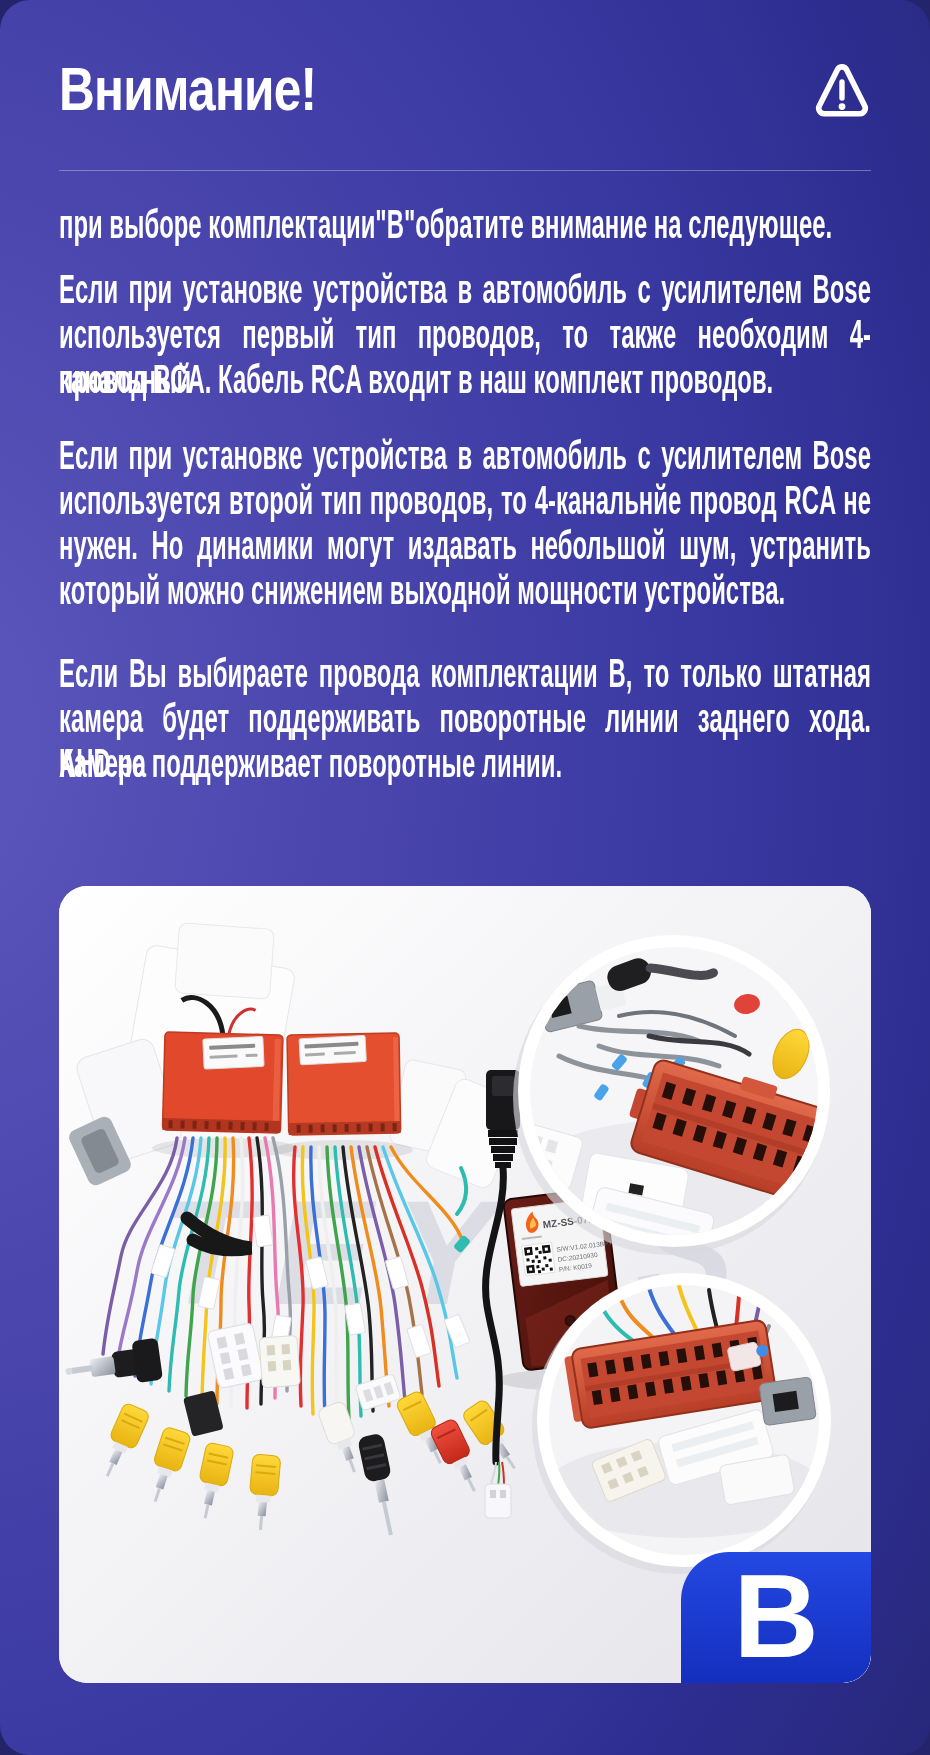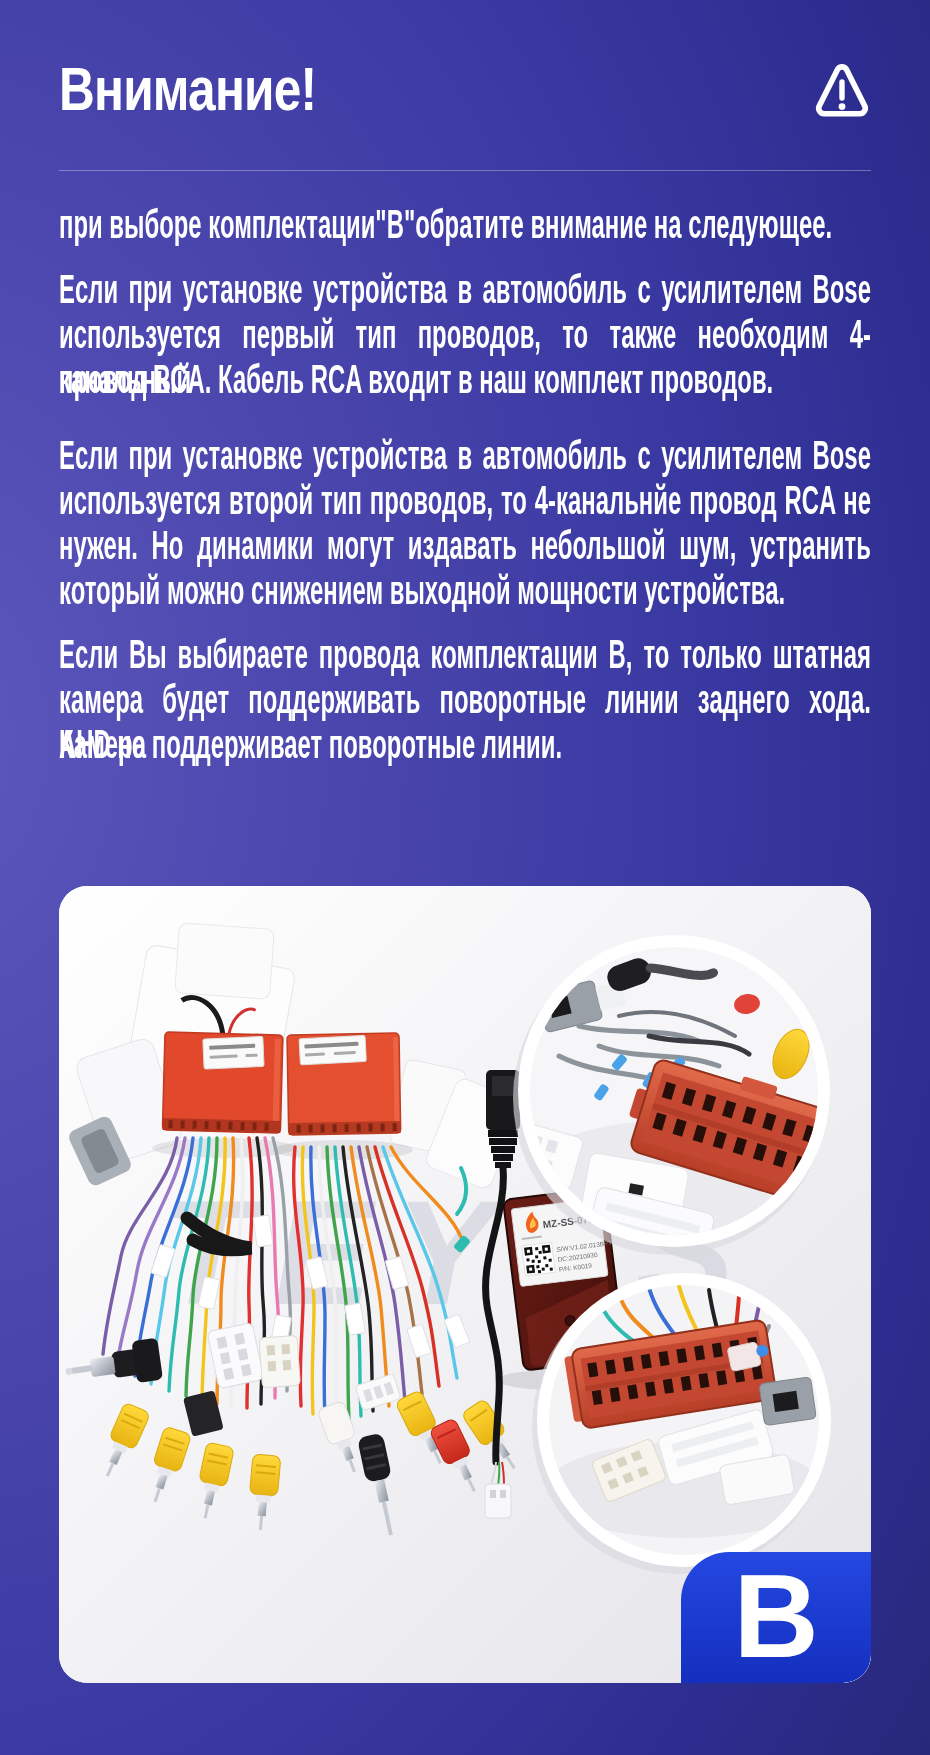--- a/index.html
+++ b/index.html
@@ -1,25 +1,25 @@
 <!DOCTYPE html>
 <html><head>
 <meta charset="utf-8">
 <style>
   html,body{margin:0;padding:0;background:#23246a;}
   .page{position:relative;width:930px;height:1755px;overflow:hidden;
     background:radial-gradient(150% 110% at -8% 42%, #5d58bd 0%, #4a46ad 30%, #3a39a2 55%, #2d2d90 75%, #232469 100%);
-    font-family:"Liberation Sans",sans-serif;}
+    font-family:"Liberation Sans",sans-serif;border-radius:30px;}
   .title{position:absolute;left:59px;top:56px;color:#fff;font-weight:bold;font-size:62px;line-height:66px;
     letter-spacing:-1px;transform:scaleX(.8);transform-origin:0 0;white-space:nowrap;}
   .warn-icon{position:absolute;left:812px;top:62px;width:59px;height:57px;}
   .divider{position:absolute;left:59px;top:170px;width:812px;height:1px;background:rgba(255,255,255,.32);}
   .copy{position:absolute;left:59px;top:0;width:812px;color:#fff;font-weight:bold;}
   .tblock{position:absolute;left:0;width:812px;}
-  .intro{top:202px;} .p1{top:267px;} .p2{top:433px;} .p3{top:632px;}
+  .intro{top:202px;} .p1{top:267px;} .p2{top:433px;} .p3{top:651px;}
   .ln{width:1360px;font-size:40px;line-height:45px;height:45px;
       transform:scaleX(.597);transform-origin:0 0;letter-spacing:0;}
   .ln.j{text-align:justify;text-align-last:justify;word-spacing:1px;}
   .photo-card{position:absolute;left:59px;top:886px;width:812px;height:797px;border-radius:28px;
       background:#f1f1f4;overflow:hidden;}
   .photo-card svg{position:absolute;left:0;top:0;}
   .b-badge{position:absolute;right:0;bottom:0;width:190px;height:131px;
       border-radius:48px 0 28px 0;background:linear-gradient(180deg,#2448e2,#142fbe);
       display:flex;align-items:center;justify-content:center;
       color:#fff;font-weight:bold;font-size:118px;line-height:1;padding-bottom:4px;box-sizing:border-box;}

